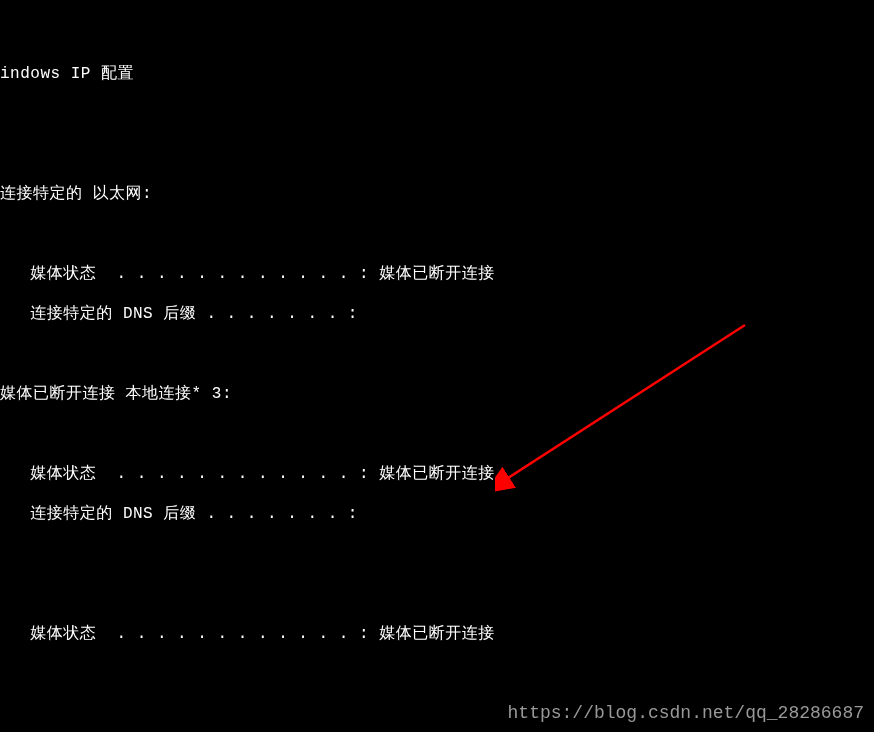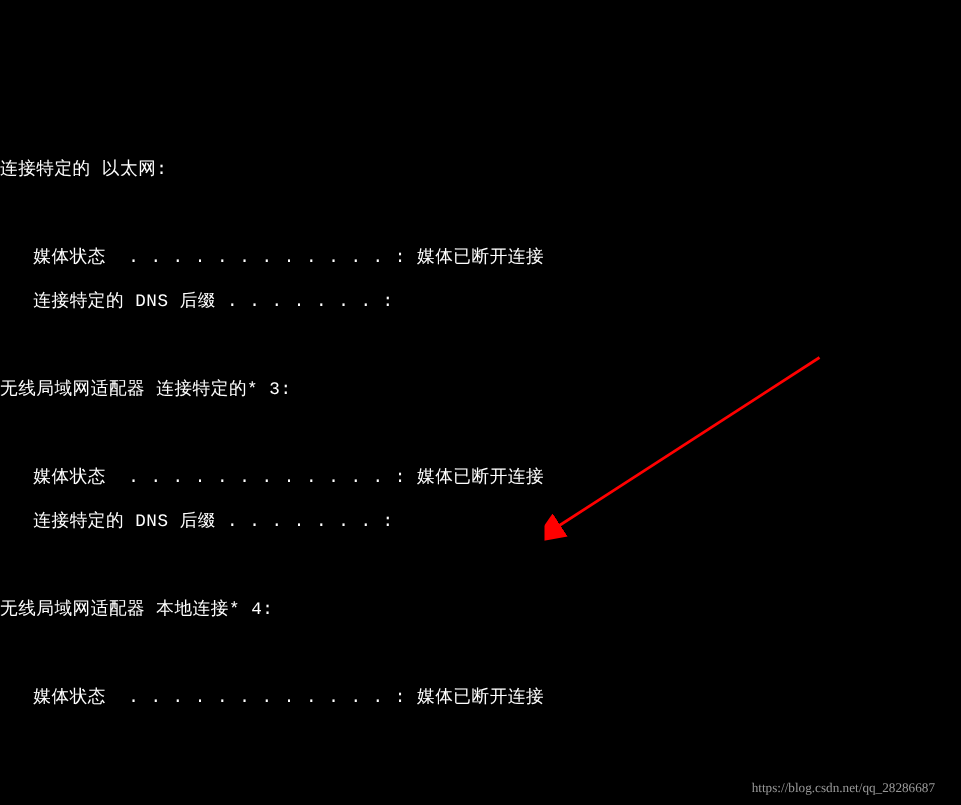--- a/index.html
+++ b/index.html
@@ -29,44 +29,44 @@
     }
     .arrow-container {
       position: absolute;
       top: 320px;
       left: 495px;
       pointer-events: none;
     }
     .watermark {
       position: absolute;
       bottom: 8px;
-      right: 24px;
+      right: 10px;
       color: #999999;
-      font-size: 12px;
-      font-family: Liberation Serif, serif;
+      font-size: 18px;
+      font-family: Liberation Mono, monospace;
     }
   </style>
 </head>
 <body>
 
 <div class="terminal">
 <span class="line"></span>
+<span class="line">indows IP 配置</span>
 <span class="line"></span>
 <span class="line"></span>
 <span class="line">连接特定的 以太网:</span>
 <span class="line"></span>
 <span class="line">   媒体状态  . . . . . . . . . . . . : 媒体已断开连接</span>
 <span class="line">   连接特定的 DNS 后缀 . . . . . . . :</span>
 <span class="line"></span>
-<span class="line">无线局域网适配器 连接特定的* 3:</span>
+<span class="line">媒体已断开连接 本地连接* 3:</span>
 <span class="line"></span>
 <span class="line">   媒体状态  . . . . . . . . . . . . : 媒体已断开连接</span>
 <span class="line">   连接特定的 DNS 后缀 . . . . . . . :</span>
 <span class="line"></span>
-<span class="line">无线局域网适配器 本地连接* 4:</span>
 <span class="line"></span>
 <span class="line">   媒体状态  . . . . . . . . . . . . : 媒体已断开连接</span>
 
 
 
 
 
 
 
 

